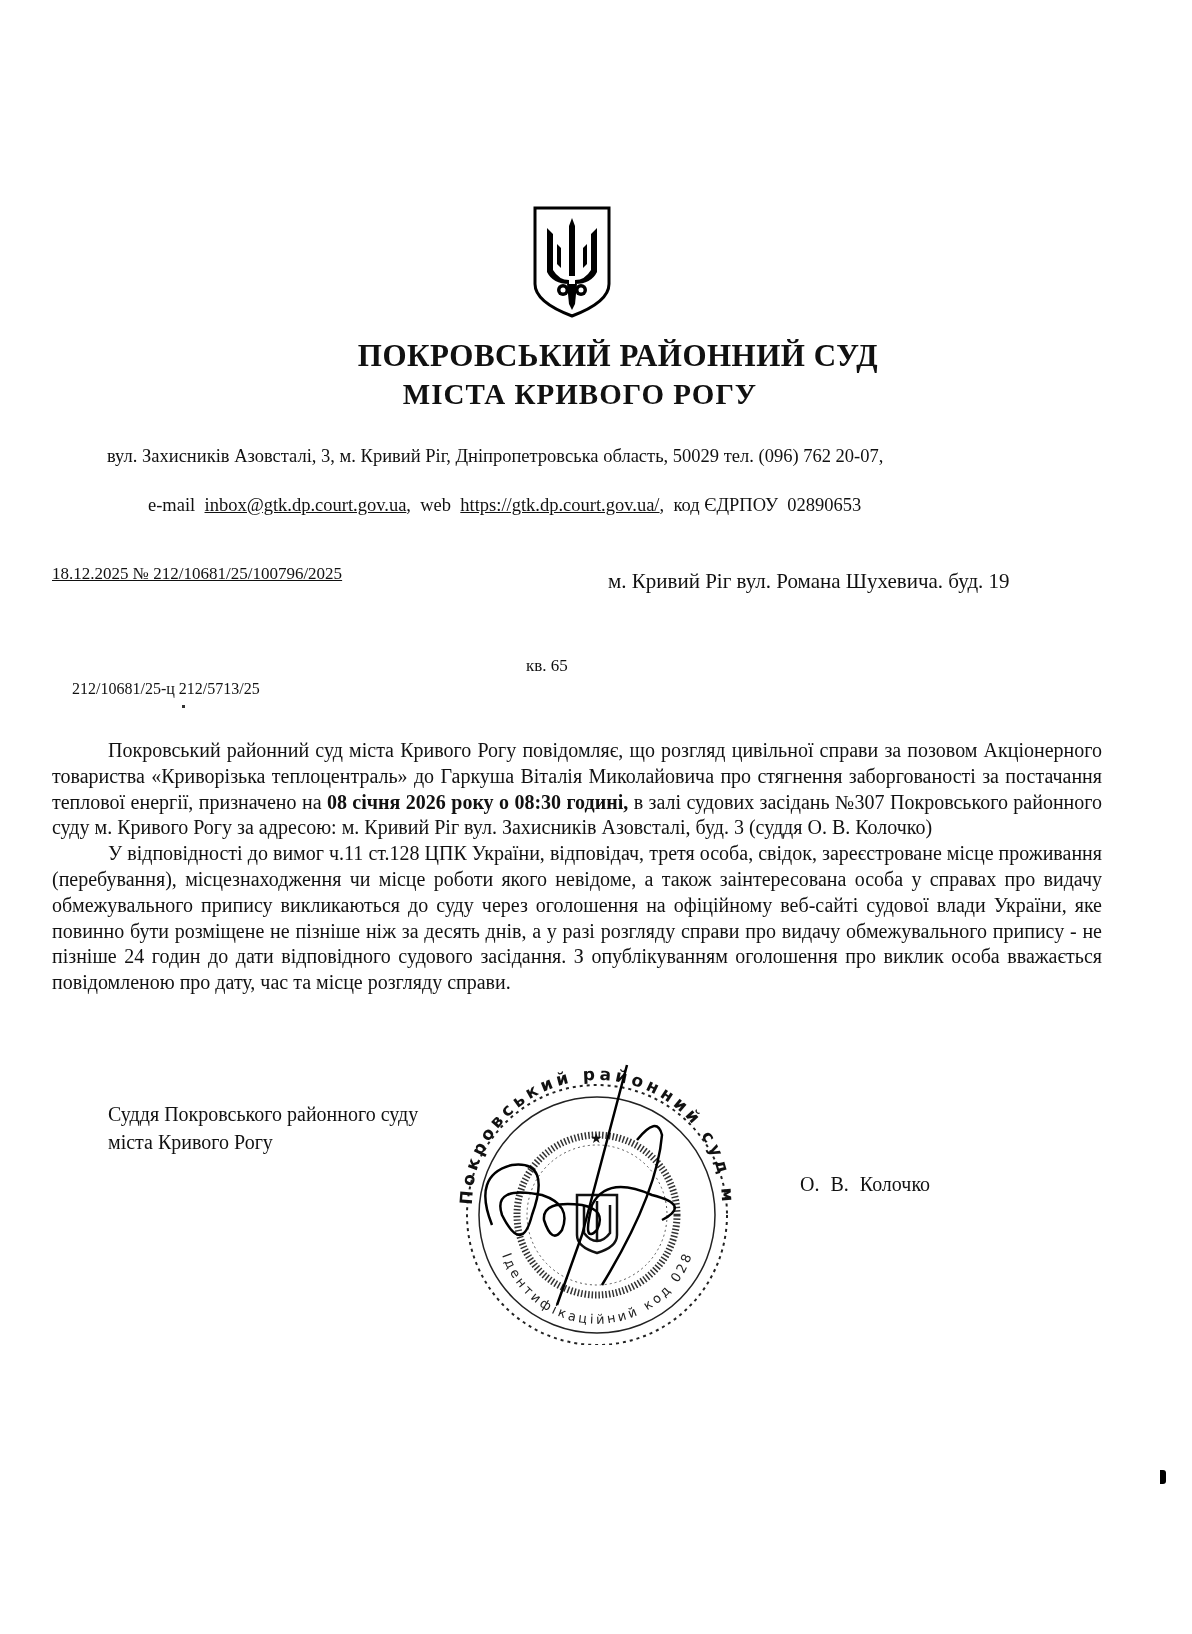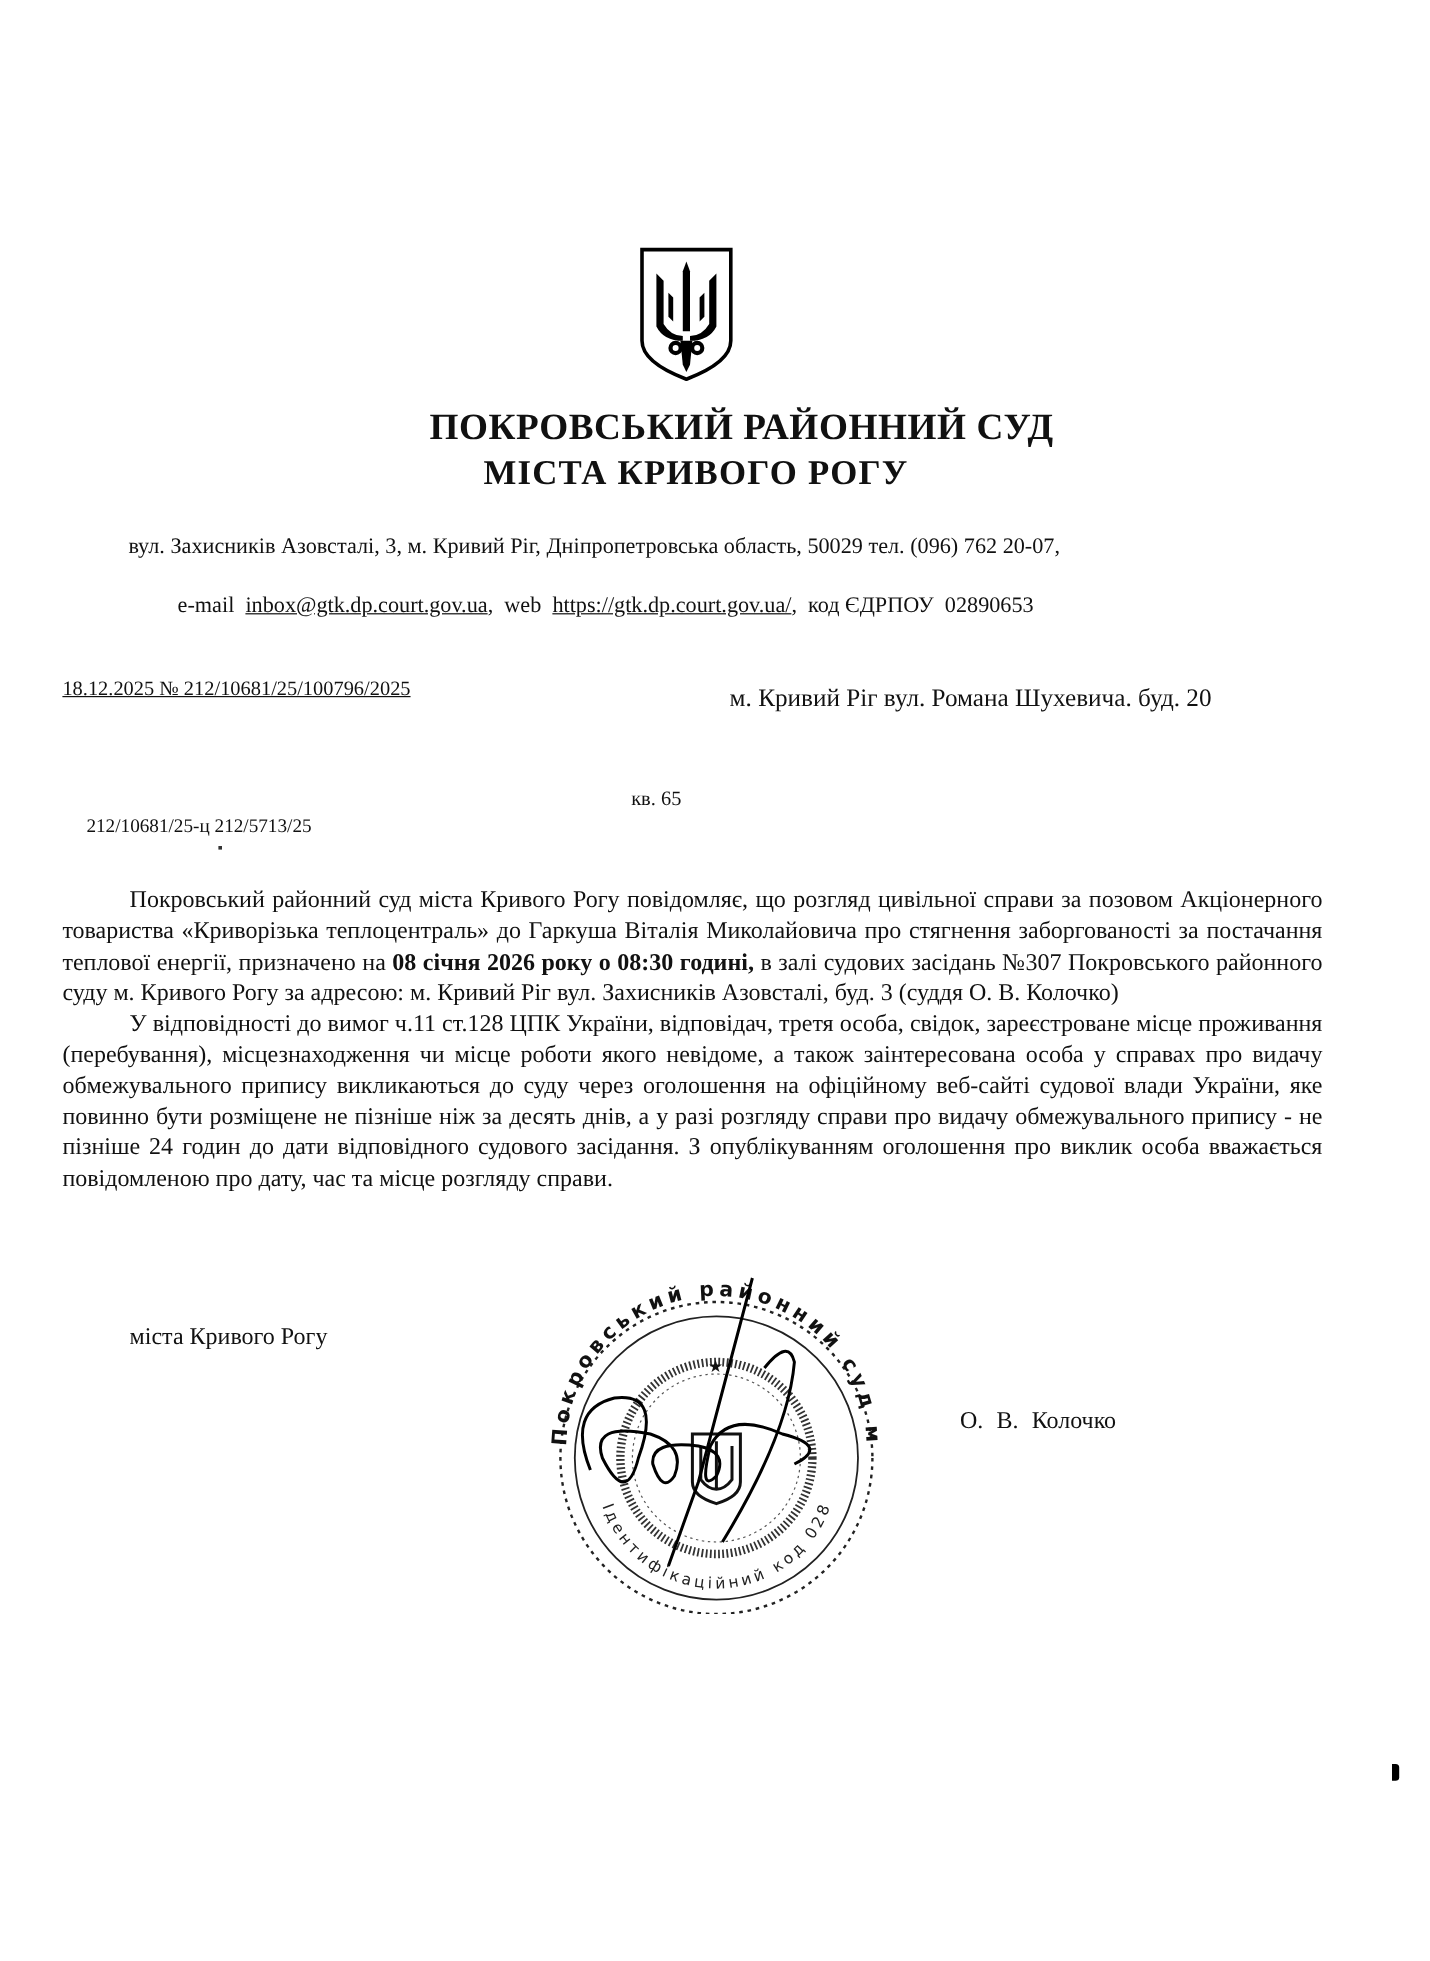--- a/index.html
+++ b/index.html
@@ -63,33 +63,34 @@
   <span class="u">inbox@gtk.dp.court.gov.ua</span>,&nbsp;
   <span>web</span>&nbsp;
   <span class="u">https://gtk.dp.court.gov.ua/</span>,&nbsp;
   <span>код ЄДРПОУ</span>&nbsp;
   <span>02890653</span>
 </div>
 
 <div class="abs refline">18.12.2025 № 212/10681/25/100796/2025</div>
 
 <div class="abs recipient">
-  <div>м. Кривий Ріг вул. Романа Шухевича. буд. 20</div>
+  <div>м. Кривий Ріг вул. Романа Шухевича. буд. 19</div>
 </div>
 <div class="abs apt">кв. 65</div>
 
 <div class="abs refline2">212/10681/25-ц 212/5713/25</div>
 <div class="abs dot"></div>
 
 <div class="abs body-text">
   <p><span>Покровський районний суд міста Кривого Рогу повідомляє, що розгляд цивільної справи за позовом Акціонерного товариства «Криворізька теплоцентраль» до Гаркуша Віталія Миколайовича про стягнення заборгованості за постачання теплової енергії, призначено на </span><b>08 січня 2026 року о 08:30 годині,</b><span> в залі судових засідань №307 Покровського районного суду м. Кривого Рогу за адресою: м. Кривий Ріг вул. Захисників Азовсталі, буд. 3 (суддя О. В. Колочко)</span></p>
   <p>У відповідності до вимог ч.11 ст.128 ЦПК України, відповідач, третя особа, свідок, зареєстроване місце проживання (перебування), місцезнаходження чи місце роботи якого невідоме, а також заінтересована особа у справах про видачу обмежувального припису викликаються до суду через оголошення на офіційному веб-сайті судової влади України, яке повинно бути розміщене не пізніше ніж за десять днів, а у разі розгляду справи про видачу обмежувального припису - не пізніше 24 годин до дати відповідного судового засідання. З опублікуванням оголошення про виклик особа вважається повідомленою про дату, час та місце розгляду справи.</p>
 </div>
 
 <div class="abs sign-left">
+  <div>Суддя Покровського районного суду</div>
   <div>міста Кривого Рогу</div>
 </div>
 <div class="abs sign-right">О. В. Колочко</div>
 
 <svg class="abs stamp" viewBox="0 0 330 290">
   <defs>
     <path id="sealArc" d="M40 150 A125 125 0 1 1 290 150"></path>
     <path id="sealArcBottom" d="M70 200 A100 100 0 0 0 260 200"></path>
   </defs>
   <circle cx="165" cy="160" r="130" fill="none" stroke="#222" stroke-width="2" stroke-dasharray="3 4"></circle>

